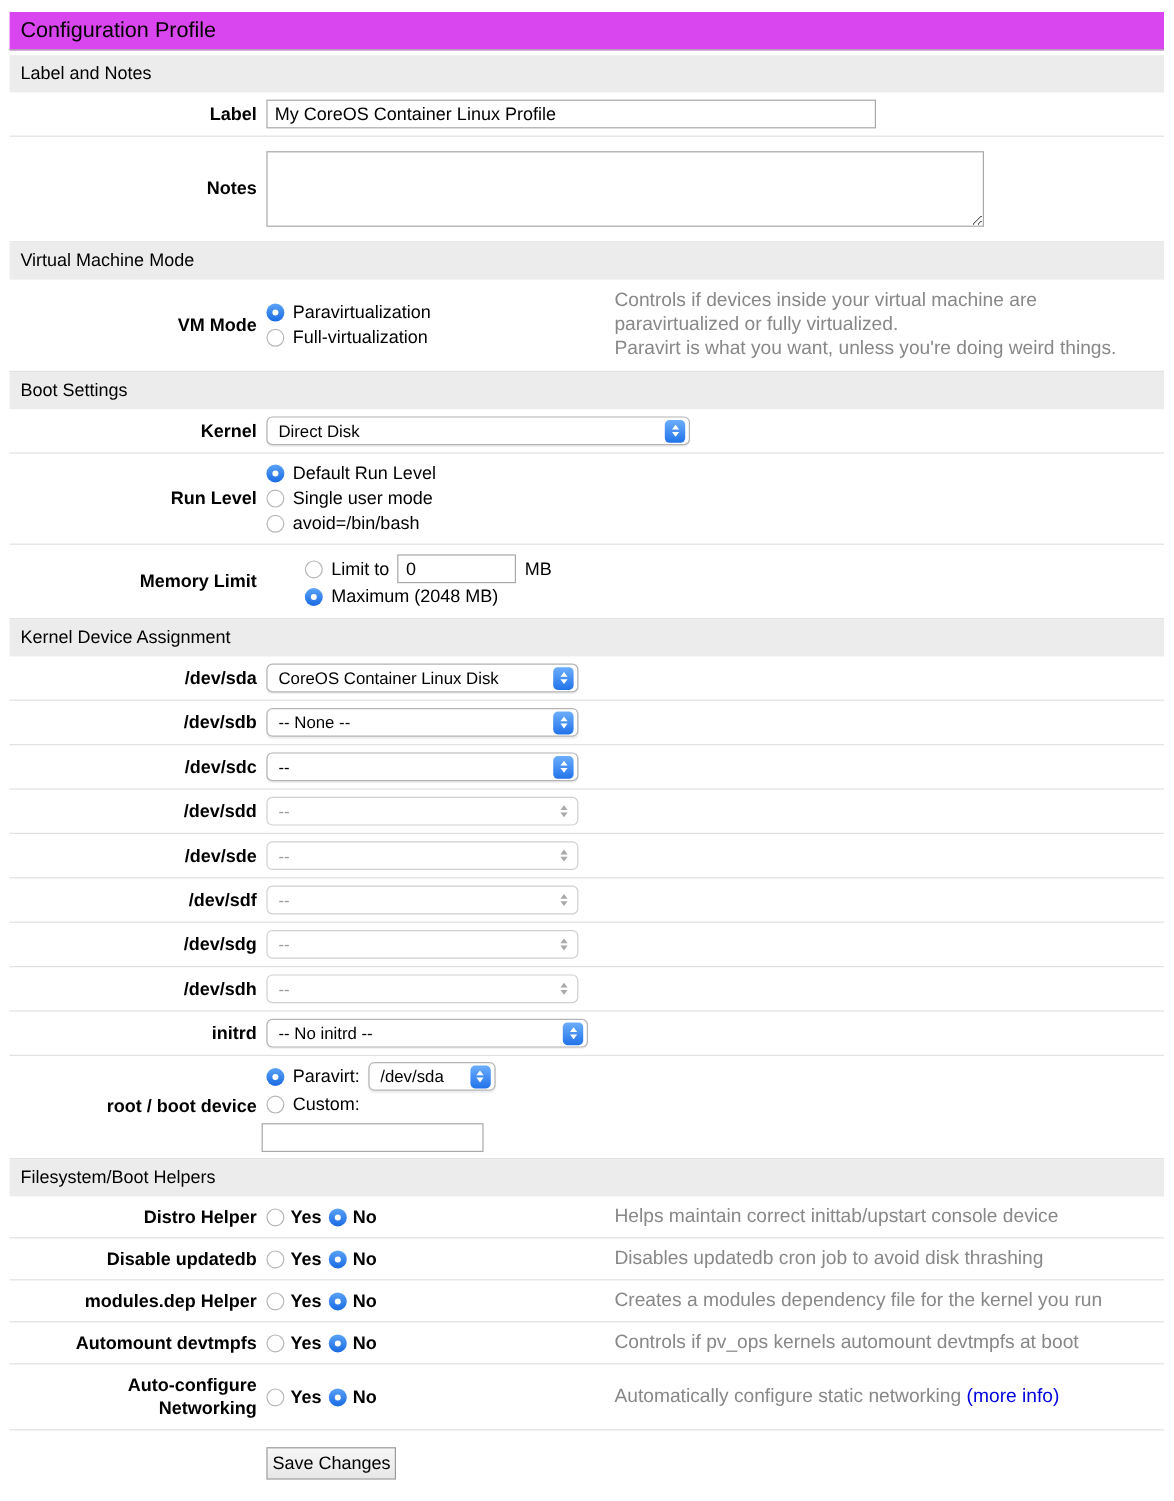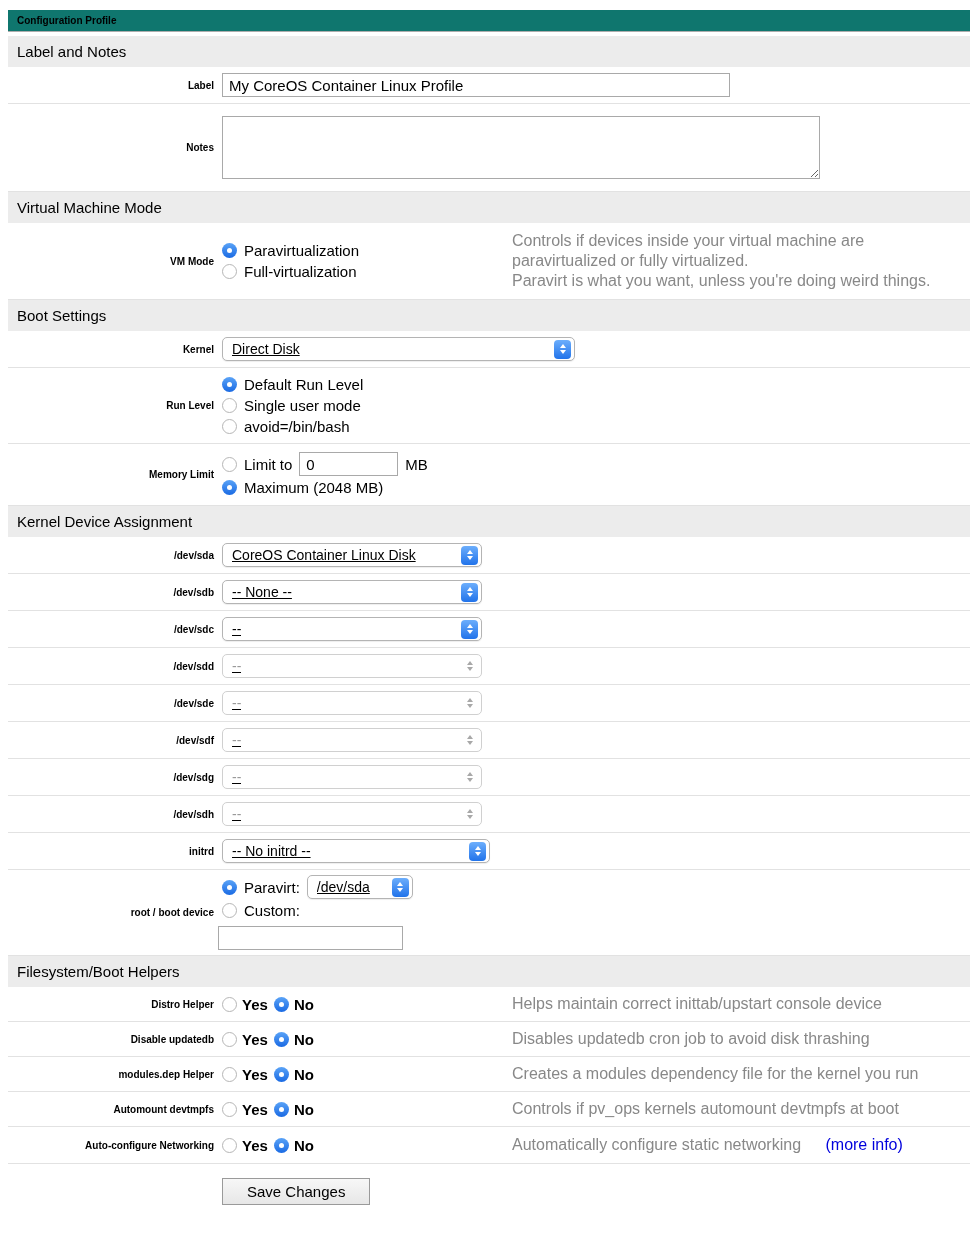--- a/index.html
+++ b/index.html
@@ -6,65 +6,65 @@
   html, body { margin: 0; padding: 0; }
   body {
     width: 978px; height: 1251px;
     background: #ffffff;
     font-family: "Liberation Sans", sans-serif;
     color: #000;
   }
   .wrap { margin: 10px 8px 0 8px; }
 
   .header-bar {
-    background: #0f766e;
+    background: #d946ef;
     border-bottom: 1px solid #adadad;
     padding: 5px 9px;
-    font-size: 10px;
-    font-weight: bold;
+    font-size: 18px;
+    font-weight: normal;
     margin-bottom: 4px;
   }
   .section-bar {
     background: #ececec;
     padding: 7px 9px;
     font-size: 15px;
   }
 
   .row {
     display: flex;
     align-items: center;
     border-bottom: 1px solid #e2e2e2;
   }
   .cell-label {
     width: 206px;
     flex: none;
     text-align: right;
     font-weight: bold;
-    font-size: 10px;
+    font-size: 15px;
     line-height: 19px;
   }
   .cell-label.wrap-label { width: 156px; margin-left: 50px; }
   .cell-control { margin-left: 8px; font-size: 15px; border-radius: 11px; }
   .cell-control.fixed { width: 282px; flex: none; }
   .cell-help {
     margin-left: 8px;
     width: 446px;
     color: #888;
     font-size: 16px;
     line-height: 20px;
   }
-  .cell-help a { color: #0000dd; text-decoration: none; margin-left: 20px; }
+  .cell-help a { color: #0000dd; text-decoration: none; }
 
   
   .row.r-label   { padding: 6px 0; }
   .row.r-notes   { padding: 12px 0; }
   .row.r-vm      { padding: 8px 0; }
   .row.r-kernel  { padding: 6px 0; }
   .row.r-runlvl  { padding: 7px 0; }
-  .row.r-mem     { padding: 8px 0; }
+  .row.r-mem     { padding: 8px 0; gap: 32px; }
   .row.r-dev     { padding: 6px 0; }
   .row.r-root    { padding: 5px 0; }
   .row.r-helper  { padding: 7px 0; }
   .row.r-net     { padding: 8px 0; }
 
   .text-input {
     height: 24px;
     border: 1px solid #a9a9a9;
     font-size: 15px;
     font-family: inherit;
@@ -88,21 +88,20 @@
     display: inline-flex;
     align-items: center;
     justify-content: space-between;
     height: 24px;
     background: #fff;
     border: 1px solid #b4b4b4;
     border-radius: 5px;
     padding: 0 3px 0 9px;
     box-shadow: 0 1px 1px rgba(0,0,0,.07);
     vertical-align: middle;
-    text-decoration: underline;
   }
   .select-text { font-size: 14px; white-space: nowrap; overflow: hidden; }
   .stepper {
     flex: none;
     width: 17px; height: 19px;
     border-radius: 4px;
     background: linear-gradient(#6caefc, #2173ea);
     display: flex; flex-direction: column;
     align-items: center; justify-content: center;
     gap: 2px;
@@ -138,21 +137,21 @@
   .opt { display: flex; align-items: center; gap: 7px; line-height: 19px; min-height: 19px; }
   .opt-stack { display: flex; flex-direction: column; gap: 2px; }
   .yn { display: flex; align-items: center; gap: 6px; font-weight: bold; }
   .yn .opt { gap: 5px; }
   .mem-line { display: flex; align-items: center; gap: 7px; }
 
   .save-row { padding: 14px 0 0 214px; }
   .save-btn {
     font-family: inherit;
     font-size: 15px;
-    padding: 4px 24px;
+    padding: 4px 4px;
     background: linear-gradient(#f7f7f7, #e7e7e7);
     border: 1px solid #9a9a9a;
     color: #000;
     height: 27px;
   }
 </style>
 </head>
 <body>
 
 <div class="wrap">

